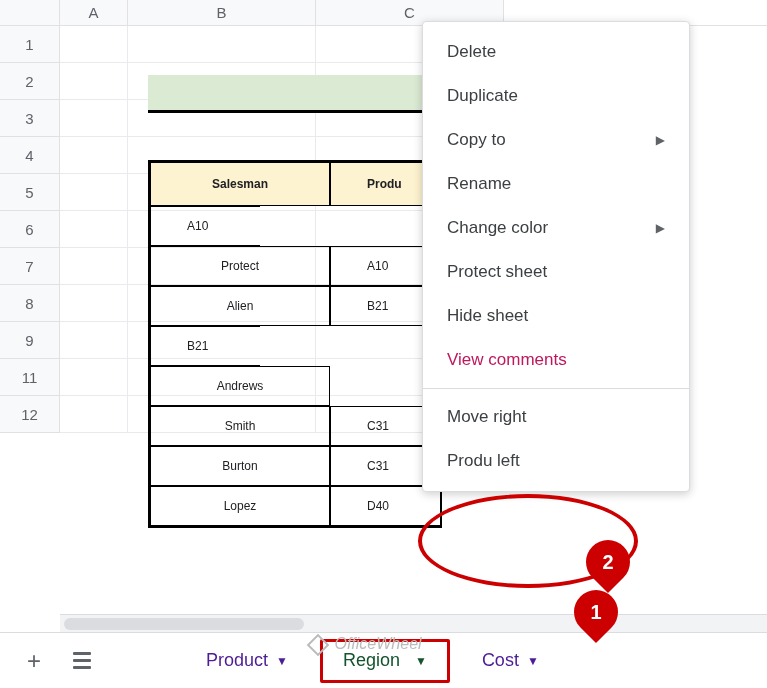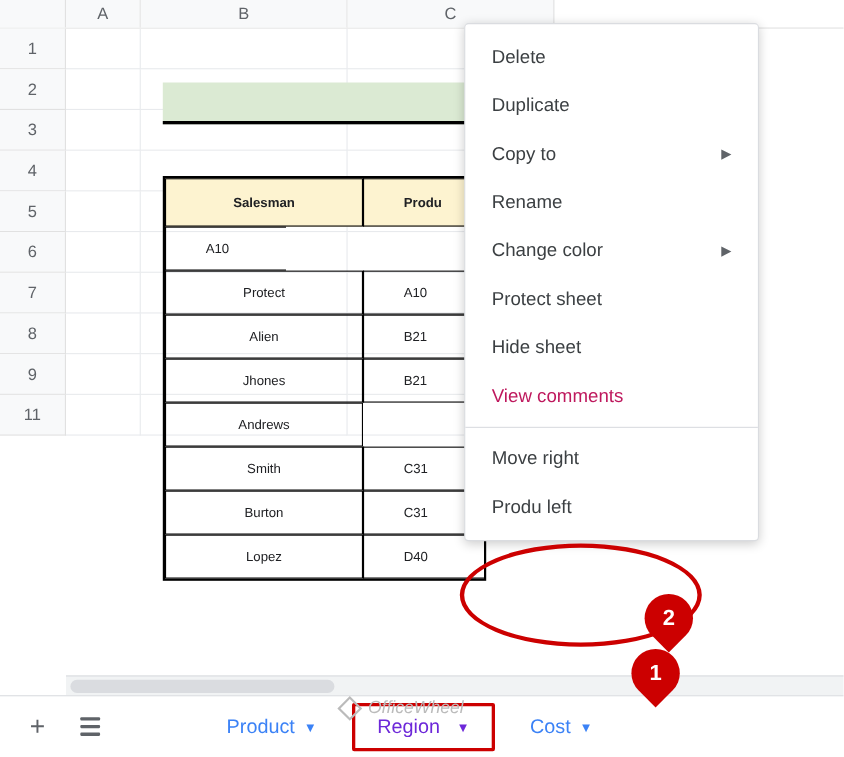--- a/index.html
+++ b/index.html
@@ -143,27 +143,27 @@
       background: #5f6368;
       border-radius: 1px;
     }
     .sheet-tab {
       height: 44px;
       padding: 0 20px;
       display: flex;
       align-items: center;
       gap: 8px;
       font-size: 18px;
-      color: #3b82f6;
+      color: #4c1d95;
       cursor: pointer;
       position: relative;
       margin-left: 12px;
     }
     .sheet-tab.active {
-      color: #6d28d9;
+      color: #14532d;
       font-weight: 500;
       gap: 15px;
     }
     .sheet-tab .caret {
       font-size: 12px;
       color: inherit;
     }
     .sheet-tab.region-tab {
       border: 3px solid #c00;
       border-radius: 2px;
@@ -334,20 +334,26 @@
       <div class="cell col-A"></div>
       <div class="cell col-B"></div>
       <div class="cell col-C"></div>
     </div>
   <div class="row">
       <div class="row-header">11</div>
       <div class="cell col-A"></div>
       <div class="cell col-B"></div>
       <div class="cell col-C"></div>
     </div>
+  <div class="row">
+      <div class="row-header">12</div>
+      <div class="cell col-A"></div>
+      <div class="cell col-B"></div>
+      <div class="cell col-C"></div>
+    </div>
 </div>
 
 <div class="title-banner">Reg</div>
 
 <div class="data-table">
   <div class="dt-row header">
     <div class="dt-cell">Salesman</div>
     <div class="dt-cell colC">Produ</div>
   </div>
   <div class="dt-row">
@@ -355,21 +361,20 @@
     </div>
   <div class="dt-row">
       <div class="dt-cell">Protect</div>
       <div class="dt-cell colC">A10</div>
     </div>
   <div class="dt-row">
       <div class="dt-cell">Alien</div>
       <div class="dt-cell colC">B21</div>
     </div>
   <div class="dt-row">
-      <div class="dt-cell">Jhones</div>
       <div class="dt-cell colC">B21</div>
     </div>
   <div class="dt-row">
       <div class="dt-cell">Andrews</div>
     </div>
   <div class="dt-row">
       <div class="dt-cell">Smith</div>
       <div class="dt-cell colC">C31</div>
     </div>
   <div class="dt-row">

